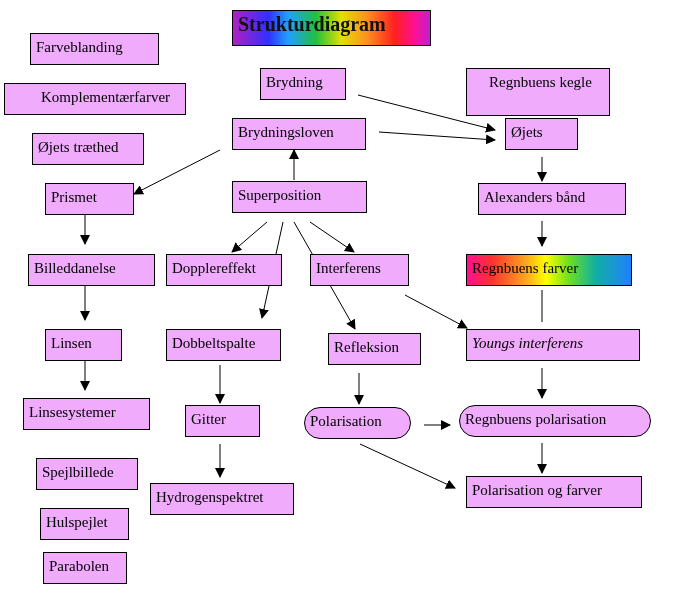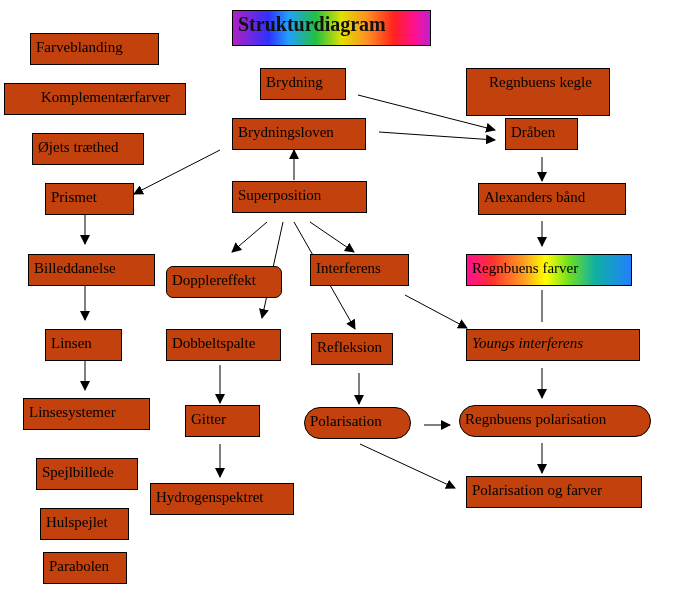--- a/index.html
+++ b/index.html
@@ -1,19 +1,19 @@
 <!DOCTYPE html>
 <html><head>
   <meta charset="utf-8">
   <style>
     html, body { margin: 0; padding: 0; background: #ffffff; }
     #canvas { position: relative; width: 673px; height: 593px; background: #ffffff; overflow: hidden; }
     .node {
       position: absolute; box-sizing: border-box;
-      border: 1px solid #000; background: #c2410c;
+      border: 1px solid #000; background: #f0abfc;
       font-family: "Liberation Serif", "DejaVu Serif", serif;
       font-size: 15px; color: #000; white-space: nowrap;
       padding: 5px 0 0 5px; cursor: pointer;
     }
     .rainbow-title {
       position: absolute; box-sizing: border-box; border: 1px solid #000;
       font-family: Liberation Serif, serif;
       font-weight: bold; font-size: 20px; color: #111;
       padding: 2px 0 0 5px; white-space: nowrap;
       background: linear-gradient(90deg, #b020c0 0%, #3030ff 18%, #20a0ff 28%, #20c040 42%, #e0e000 55%, #ff9020 68%, #ff2020 82%, #ff1090 92%, #c020d0 100%);
@@ -60,34 +60,34 @@
   <div class="rainbow-title" style="left:232px;top:10px;width:199px;height:36px;">Strukturdiagram</div>
 
   <div class="node" style="left:30px;top:33px;width:129px;height:32px;">Farveblanding</div>
   <div class="node" style="left:4px;top:83px;width:182px;height:32px;padding-left:36px;">Komplementærfarver</div>
   <div class="node" style="left:32px;top:133px;width:112px;height:32px;">Øjets træthed</div>
 
   <div class="node" style="left:260px;top:68px;width:86px;height:32px;">Brydning</div>
   <div class="node" style="left:466px;top:68px;width:144px;height:48px;text-align:center;">Regnbuens kegle</div>
 
   <div class="node" style="left:232px;top:118px;width:134px;height:32px;">Brydningsloven</div>
-  <div class="node" style="left:505px;top:118px;width:73px;height:32px;">Dråben</div>
+  <div class="node" style="left:505px;top:118px;width:73px;height:32px;">Øjets</div>
 
   <div class="node" style="left:45px;top:183px;width:89px;height:32px;">Prismet</div>
   <div class="node" style="left:232px;top:181px;width:135px;height:32px;">Superposition</div>
   <div class="node" style="left:478px;top:183px;width:148px;height:32px;">Alexanders bånd</div>
 
   <div class="node" style="left:28px;top:254px;width:127px;height:32px;">Billeddanelse</div>
-  <div class="node" style="left:166px;top:266px;width:116px;height:32px;border-radius:7px;">Dopplereffekt</div>
+  <div class="node" style="left:166px;top:254px;width:116px;height:32px;">Dopplereffekt</div>
   <div class="node" style="left:310px;top:254px;width:99px;height:32px;">Interferens</div>
   <div class="node rainbow-node" style="left:466px;top:254px;width:166px;height:32px;">Regnbuens farver</div>
 
   <div class="node" style="left:45px;top:329px;width:77px;height:32px;">Linsen</div>
   <div class="node" style="left:166px;top:329px;width:115px;height:32px;">Dobbeltspalte</div>
-  <div class="node" style="left:311px;top:333px;width:82px;height:32px;">Refleksion</div>
+  <div class="node" style="left:328px;top:333px;width:93px;height:32px;">Refleksion</div>
   <div class="node" style="left:466px;top:329px;width:174px;height:32px;font-style:italic;">Youngs interferens</div>
 
   <div class="node" style="left:23px;top:398px;width:127px;height:32px;">Linsesystemer</div>
   <div class="node" style="left:185px;top:405px;width:75px;height:32px;">Gitter</div>
   <div class="node" style="left:304px;top:407px;width:107px;height:32px;border-radius:16px;">Polarisation</div>
   <div class="node" style="left:459px;top:405px;width:192px;height:32px;border-radius:16px;">Regnbuens polarisation</div>
 
   <div class="node" style="left:36px;top:458px;width:102px;height:32px;">Spejlbillede</div>
   <div class="node" style="left:150px;top:483px;width:144px;height:32px;">Hydrogenspektret</div>
   <div class="node" style="left:466px;top:476px;width:176px;height:32px;">Polarisation og farver</div>

